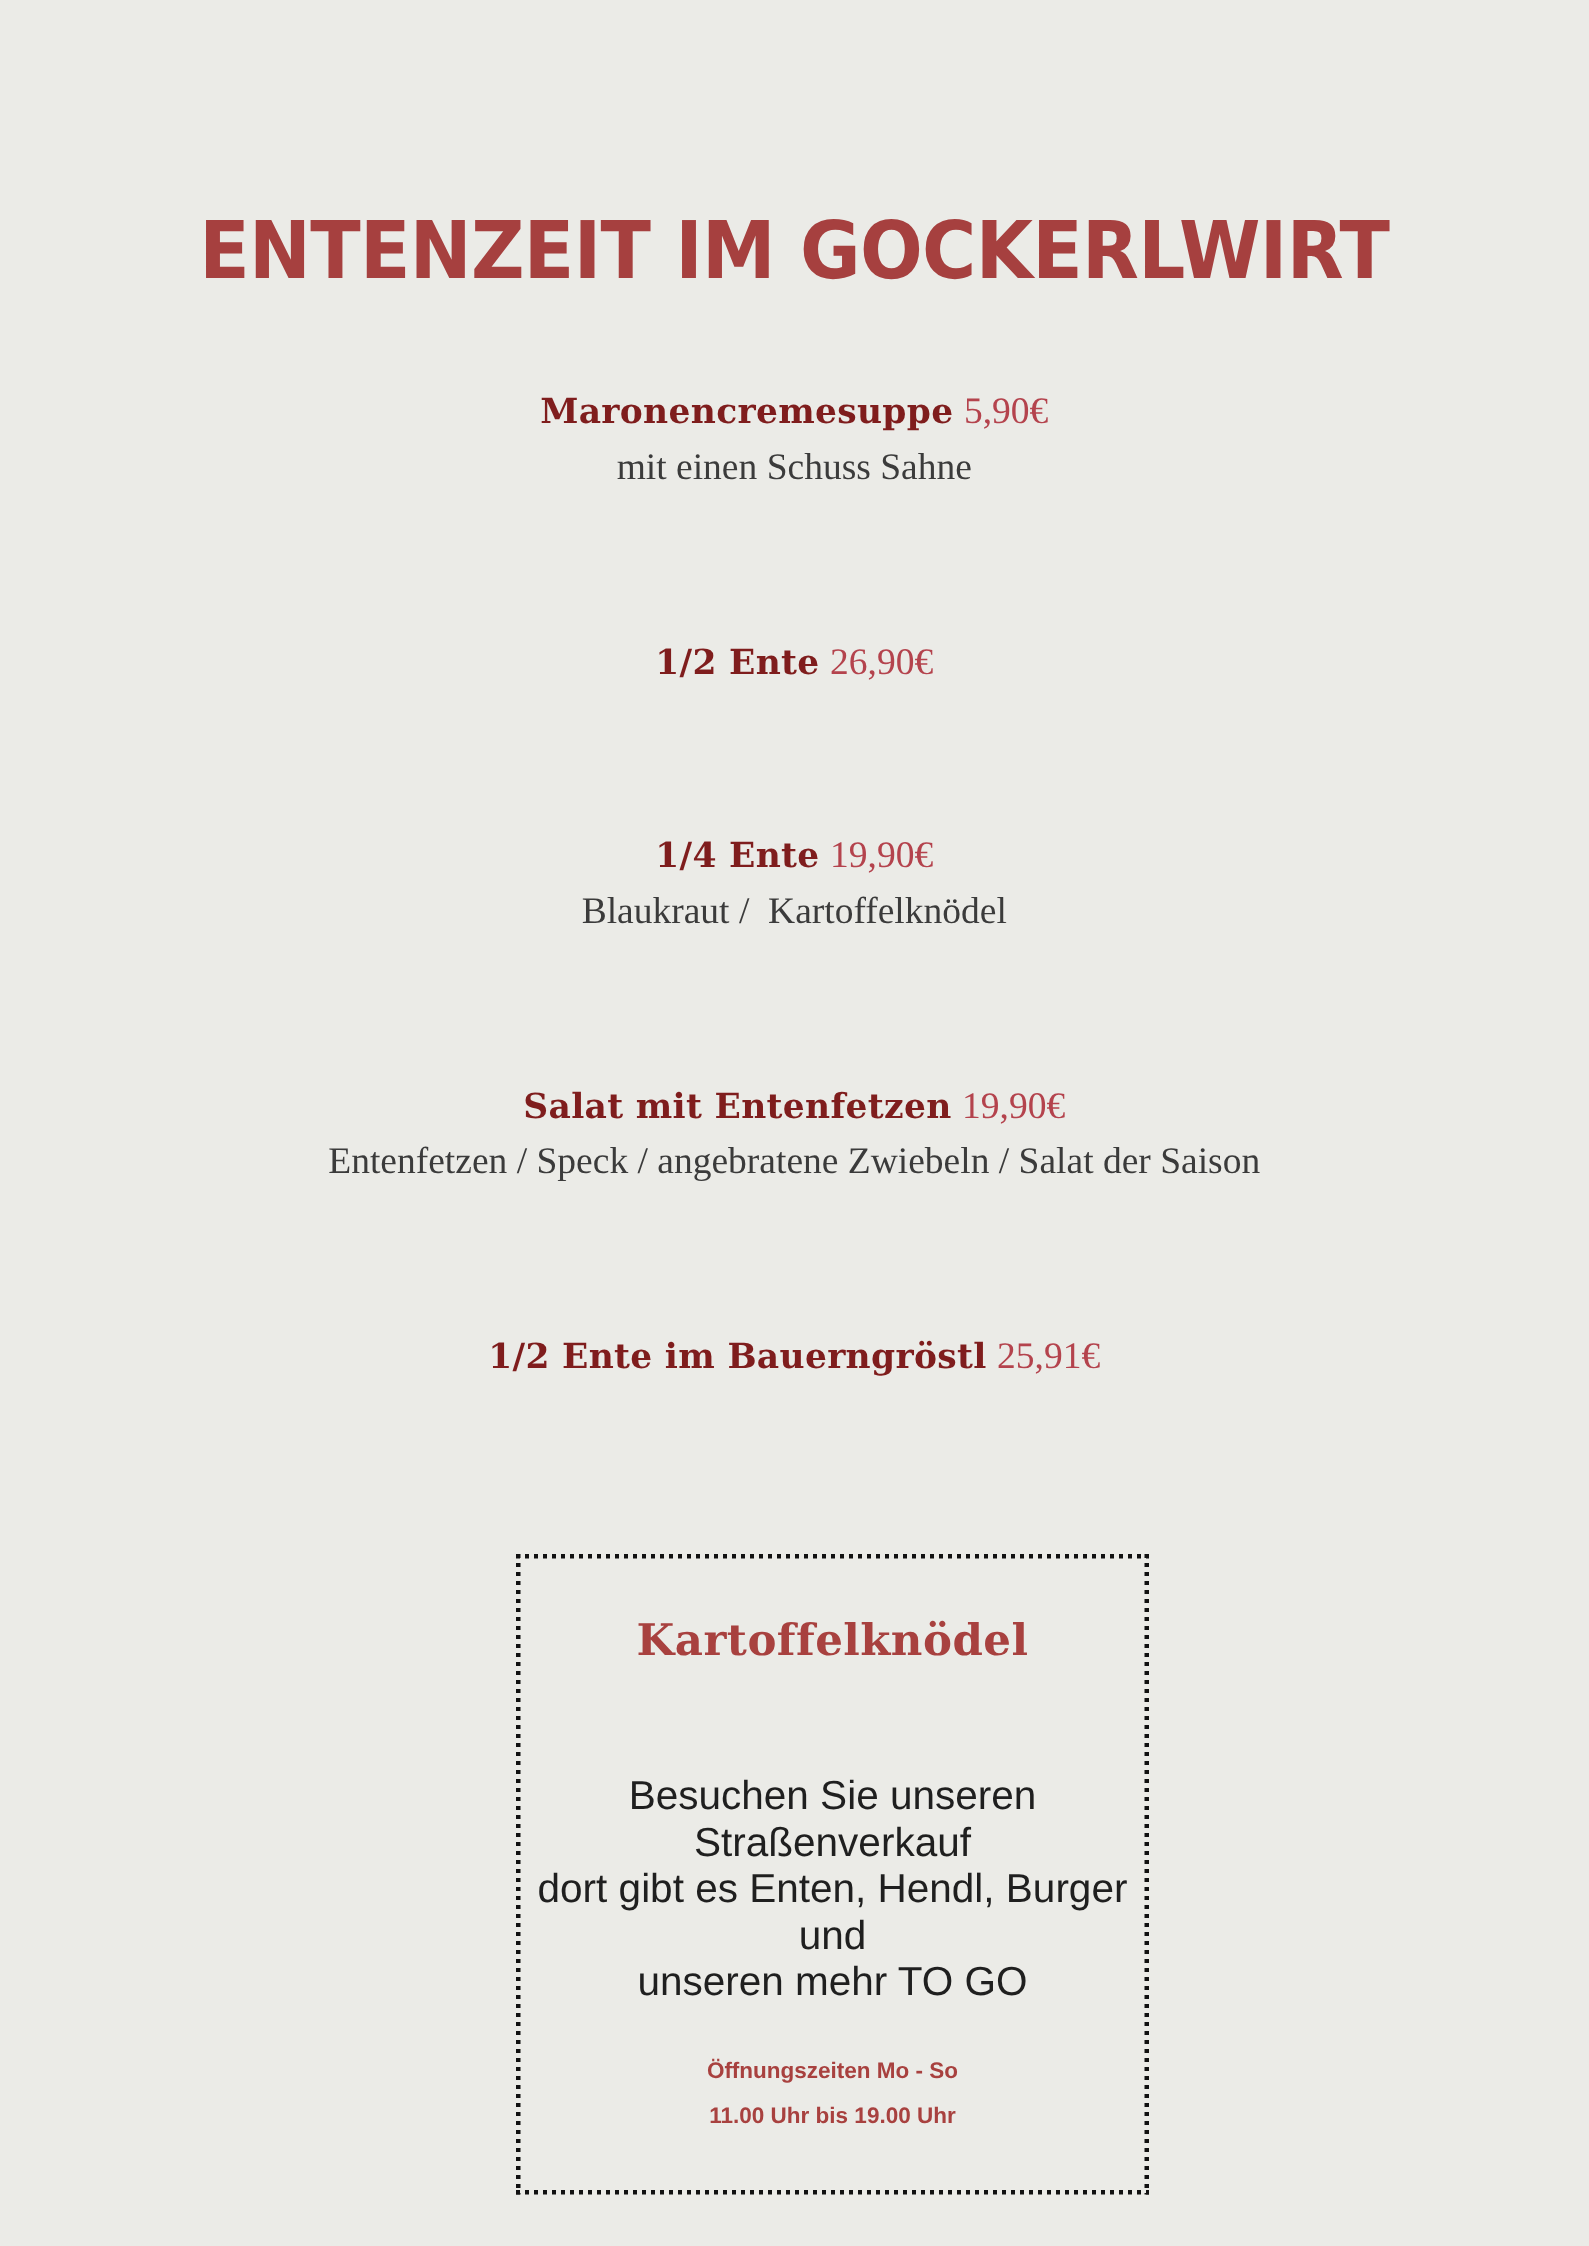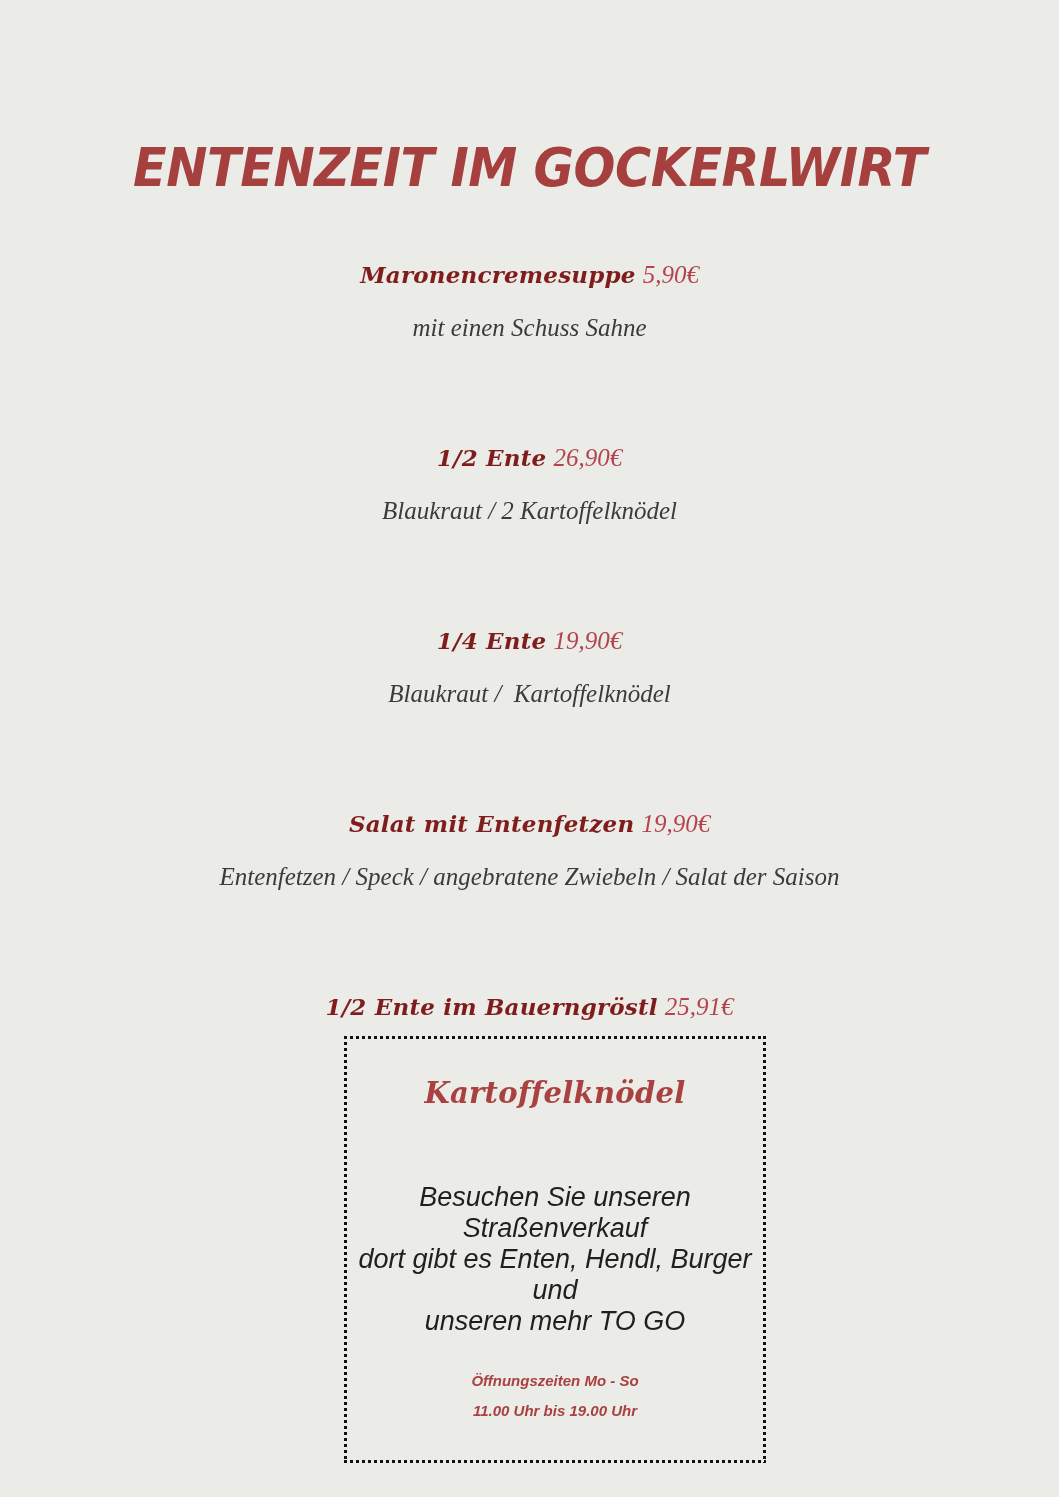--- a/index.html
+++ b/index.html
@@ -14,21 +14,20 @@
     -webkit-font-smoothing: antialiased;
     overflow: hidden;
     position: relative;
   }
 
   .page {
     position: relative;
     width: 1059px;
     height: 1261px;
     box-sizing: border-box;
-    font-style: italic;
   }
 
   
   .menu-title {
     position: absolute;
     top: 104px;
     left: 0;
     width: 1059px;
     text-align: center;
     color: #a6403f;
@@ -79,21 +78,21 @@
     font-size: 25px;
     margin-left: 7px;
   }
 
   .item-desc {
     font-family: "Liberation Serif", serif;
     font-weight: 400;
     color: #3b3b3b;
     font-size: 25px;
     line-height: 36px;
-    margin-top: 18px;
+    margin-top: 2px;
     white-space: pre;
   }
 
   
   .takeaway-box {
     position: absolute;
     left: 344px;
     top: 1036px;
     width: 422px;
     height: 427px;
@@ -156,21 +155,20 @@
       <div class="item-head">
         <span class="item-name">Maronencremesuppe</span><span class="item-price">5,90€</span>
       </div>
       <div class="item-desc">mit einen Schuss Sahne</div>
     </div>
 
     <div class="menu-item">
       <div class="item-head">
         <span class="item-name">1/2 Ente</span><span class="item-price">26,90€</span>
       </div>
-      <div class="item-desc">Blaukraut / 2 Kartoffelknödel</div>
     </div>
 
     <div class="menu-item">
       <div class="item-head">
         <span class="item-name">1/4 Ente</span><span class="item-price">19,90€</span>
       </div>
       <div class="item-desc">Blaukraut /  Kartoffelknödel</div>
     </div>
 
     <div class="menu-item">

